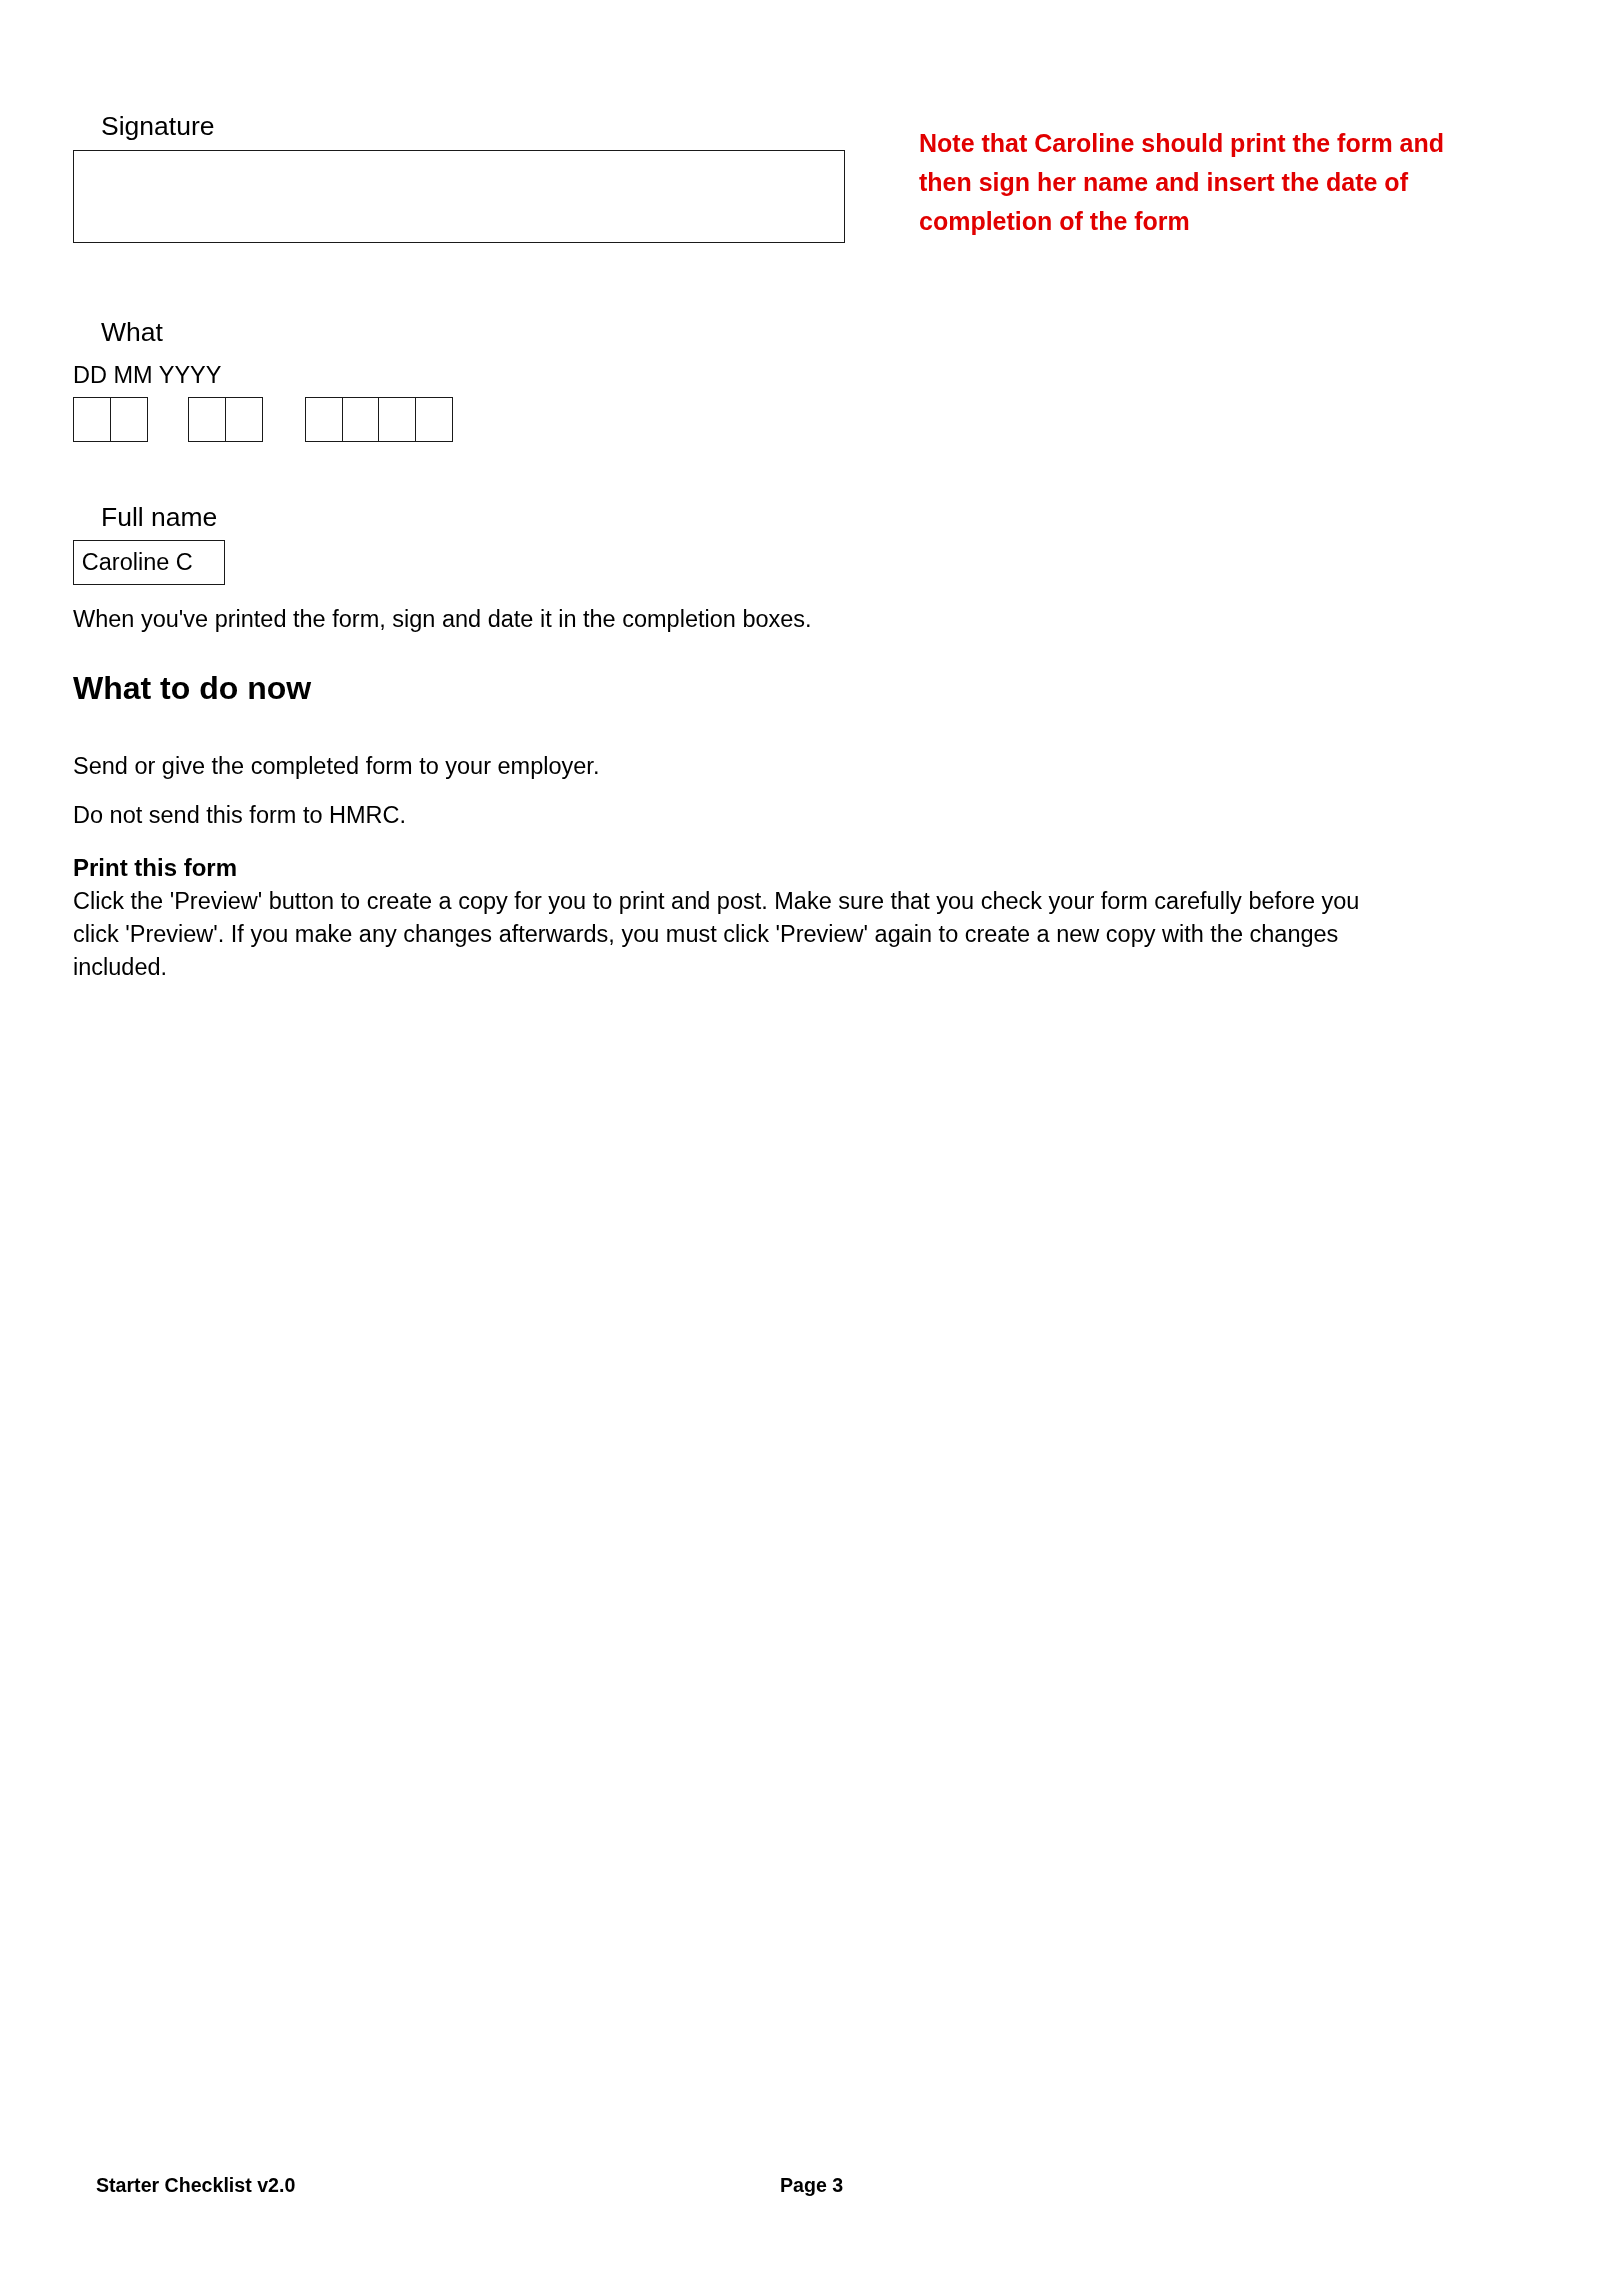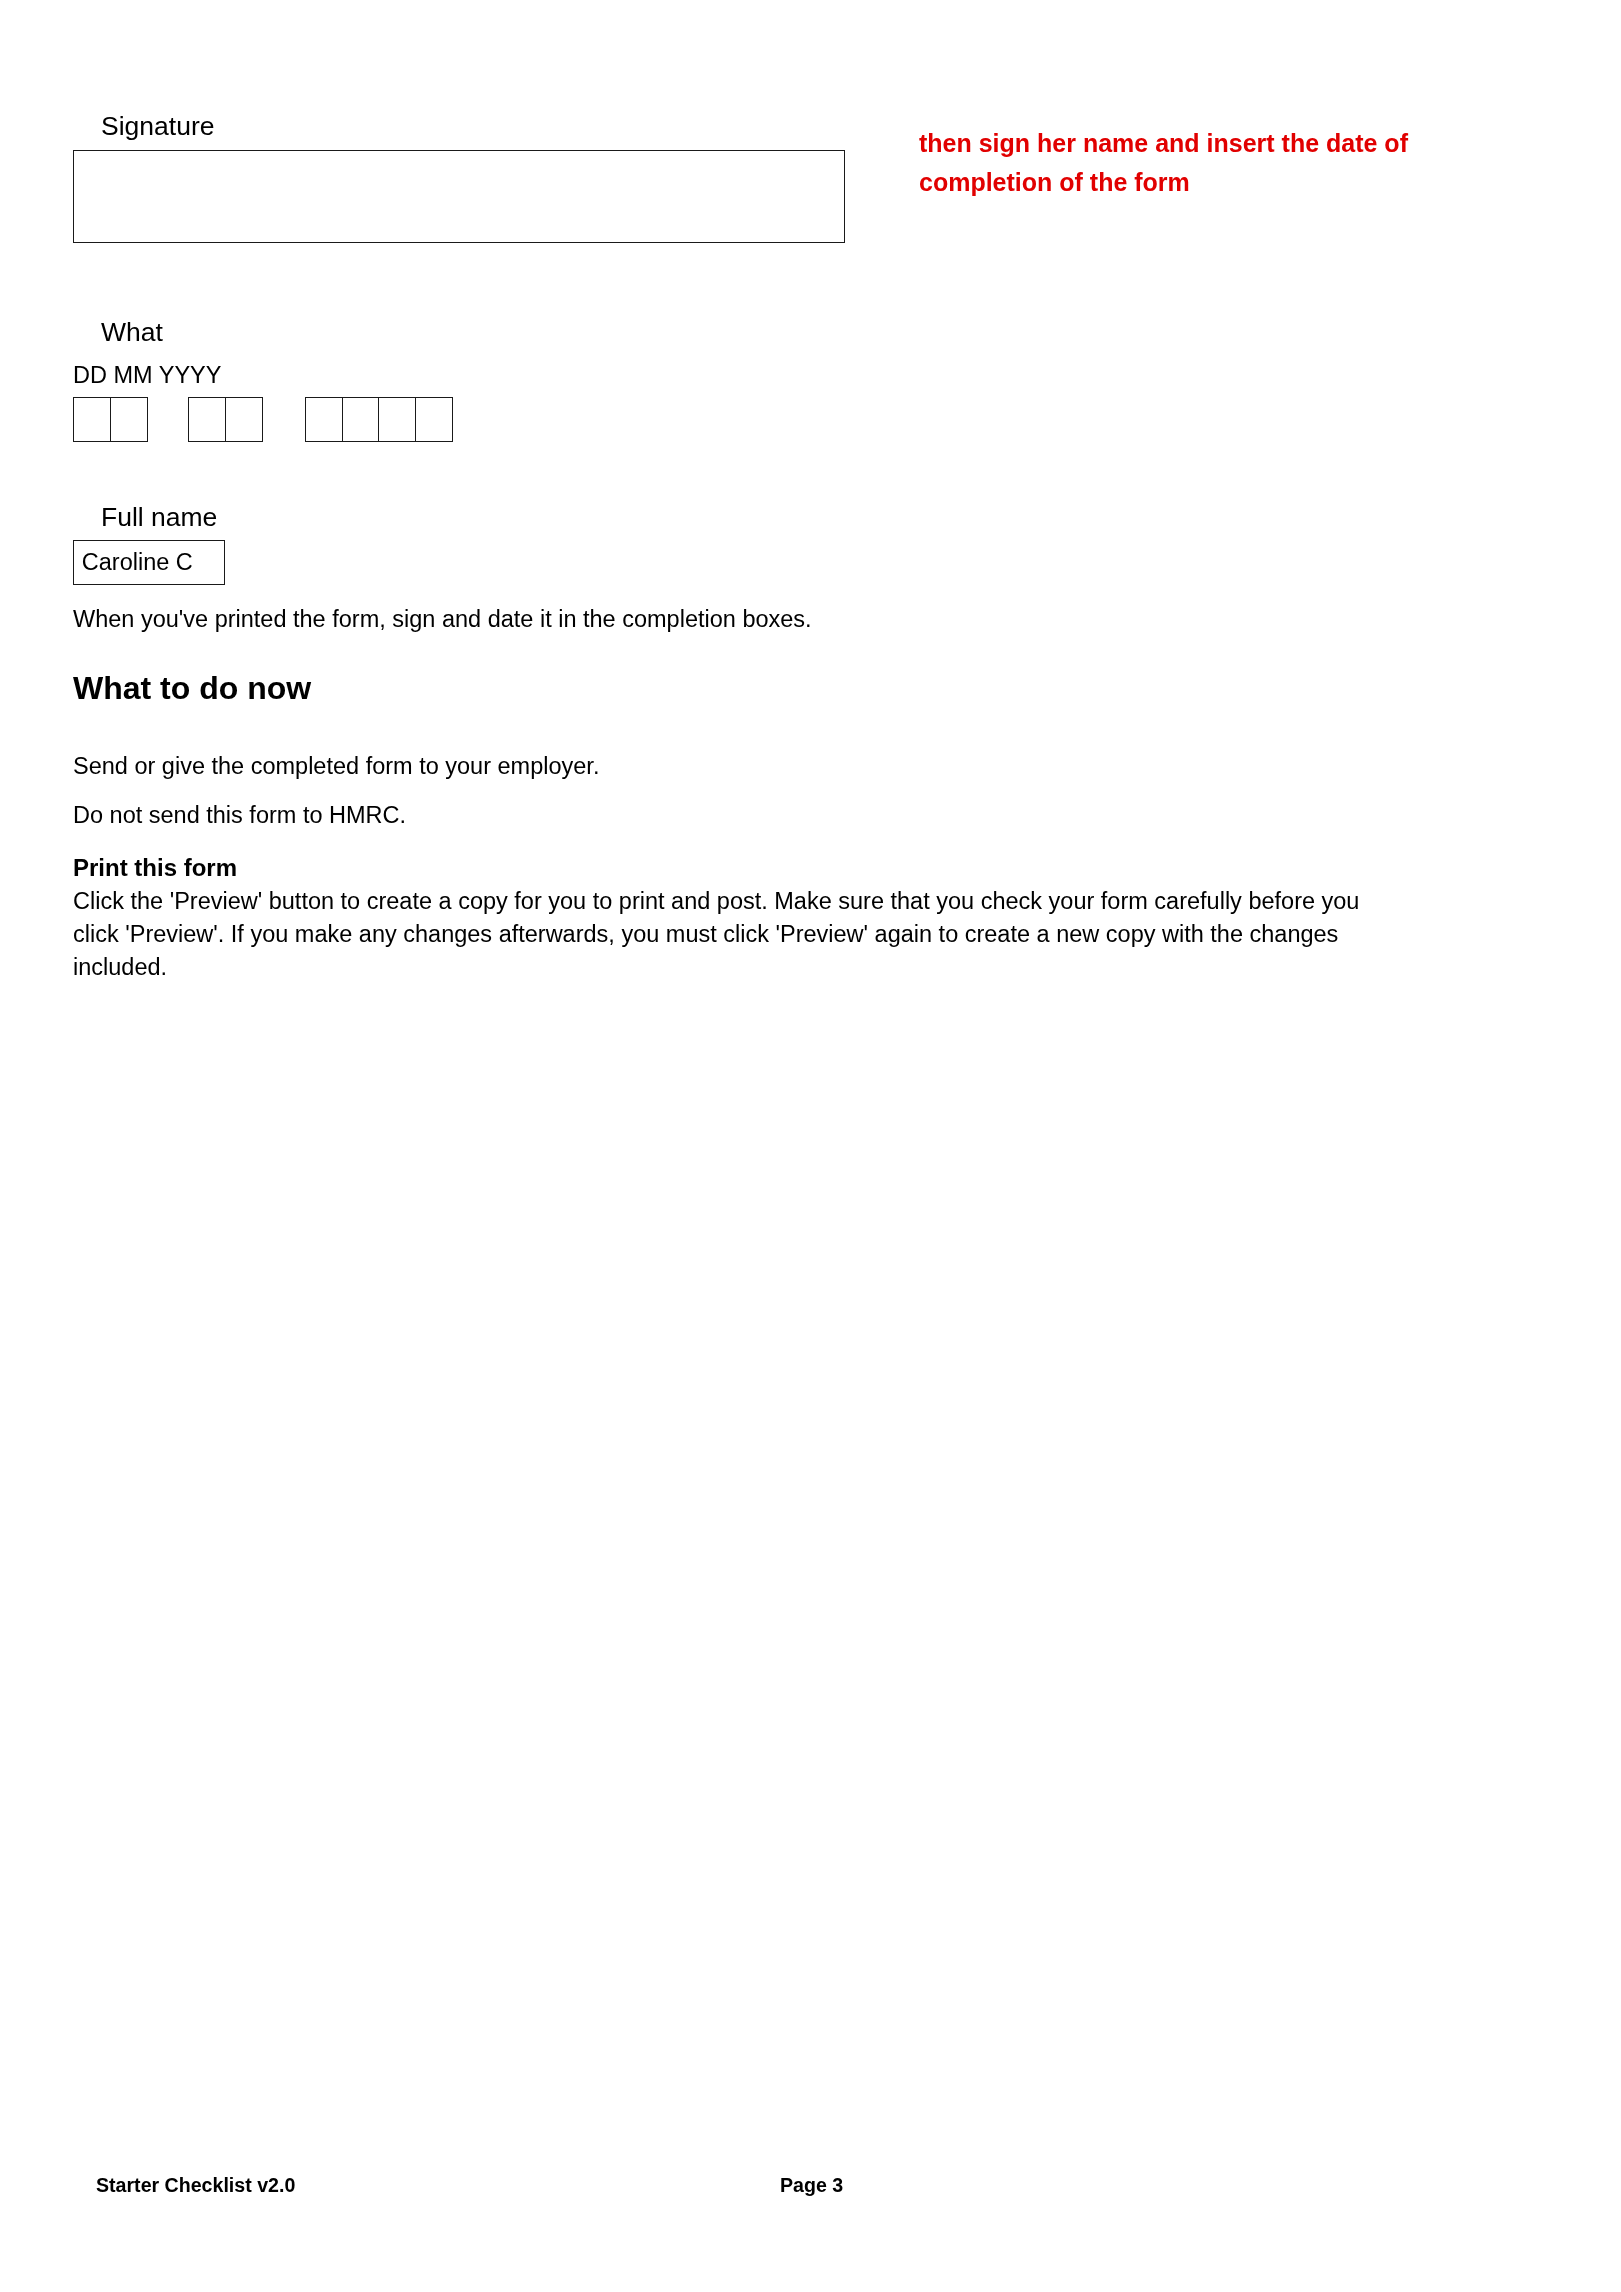--- a/index.html
+++ b/index.html
@@ -21,20 +21,21 @@
   .para div { white-space: nowrap; }
   .footer { font-size: 19.6px; line-height: 1; font-weight: bold; }
 </style>
 </head>
 <body>
 
 <div class="abs label" style="left:73px; top:113px;">Signature</div>
 <div class="box" style="left:73px; top:150px; width:772px; height:93px;"></div>
 
 <div class="note">
+  <div>Note that Caroline should print the form and</div>
   <div>then sign her name and insert the date of</div>
   <div>completion of the form</div>
 </div>
 
 <div class="abs label" style="left:73px; top:319px;">What</div>
 <div class="abs body-text" style="left:73px; top:364px;">DD MM YYYY</div>
 
 <div class="cells" style="left:73px; top:397px;">
   <div class="cell"></div>
   <div class="cell"></div>

